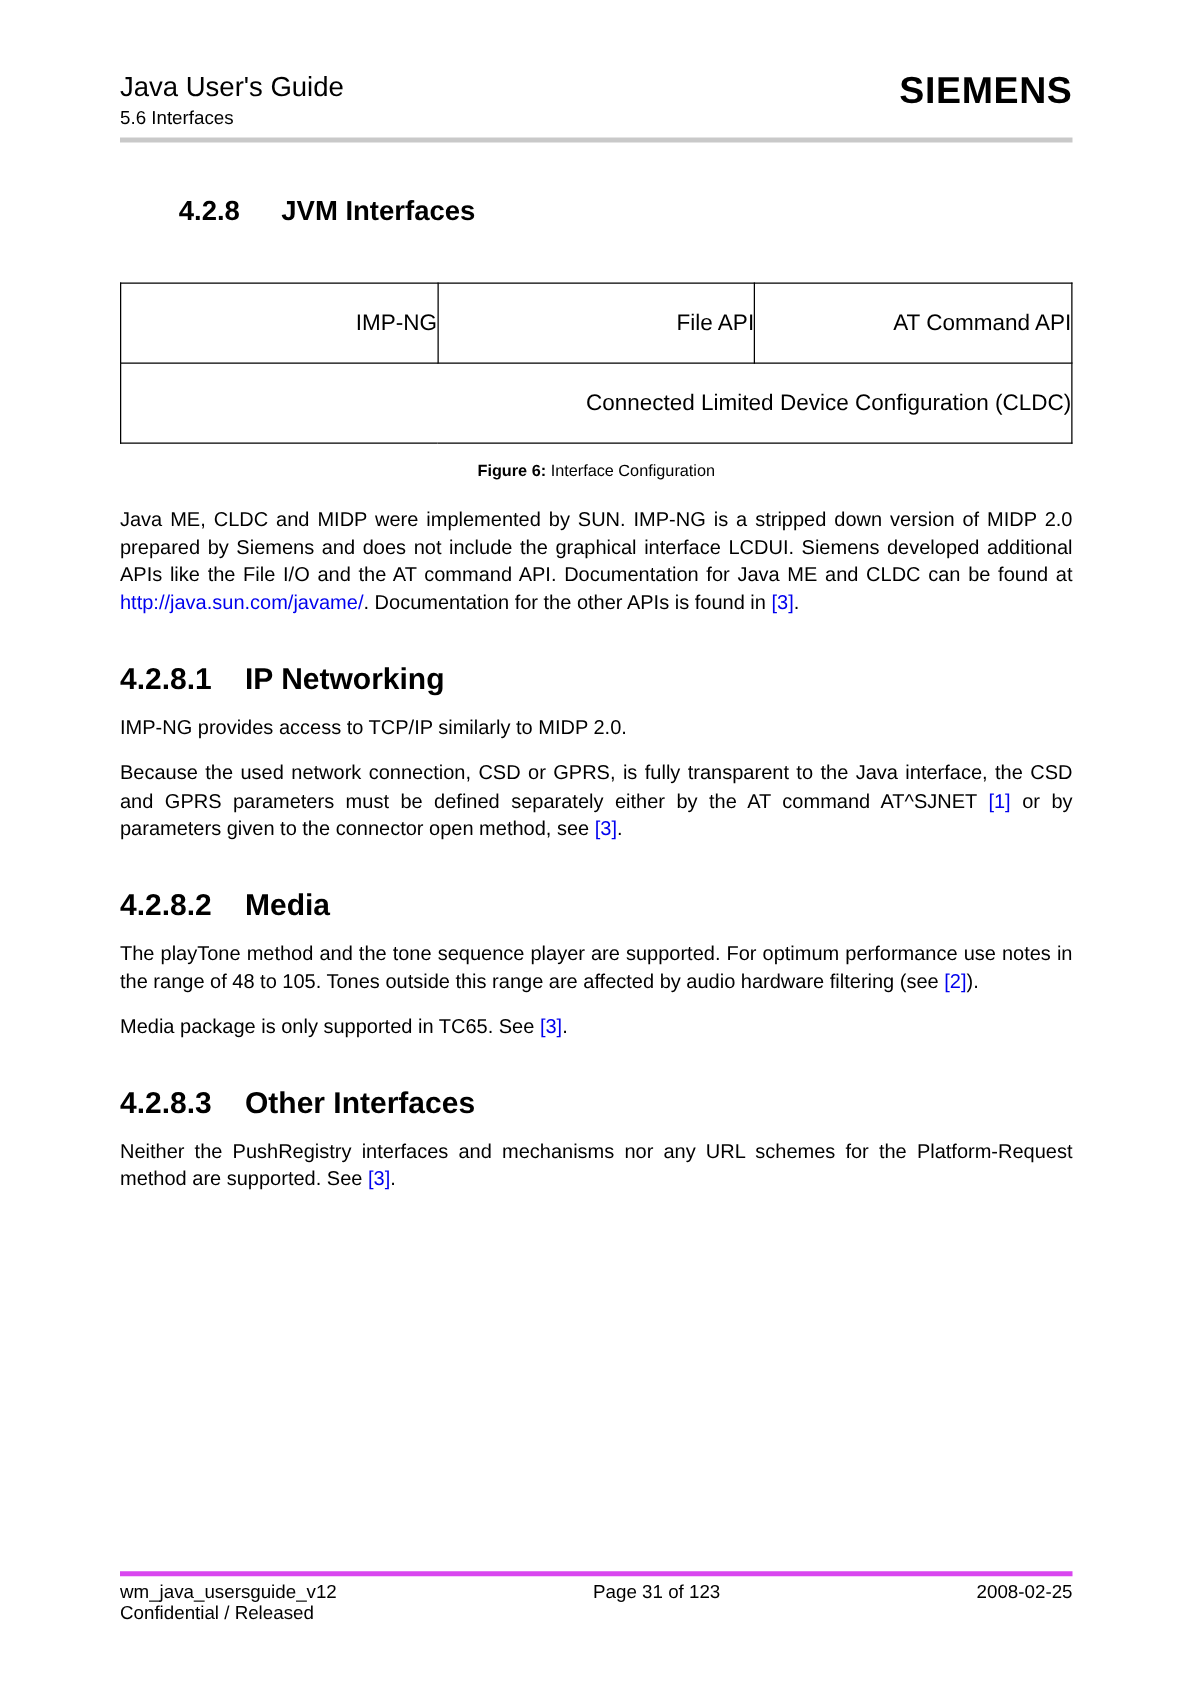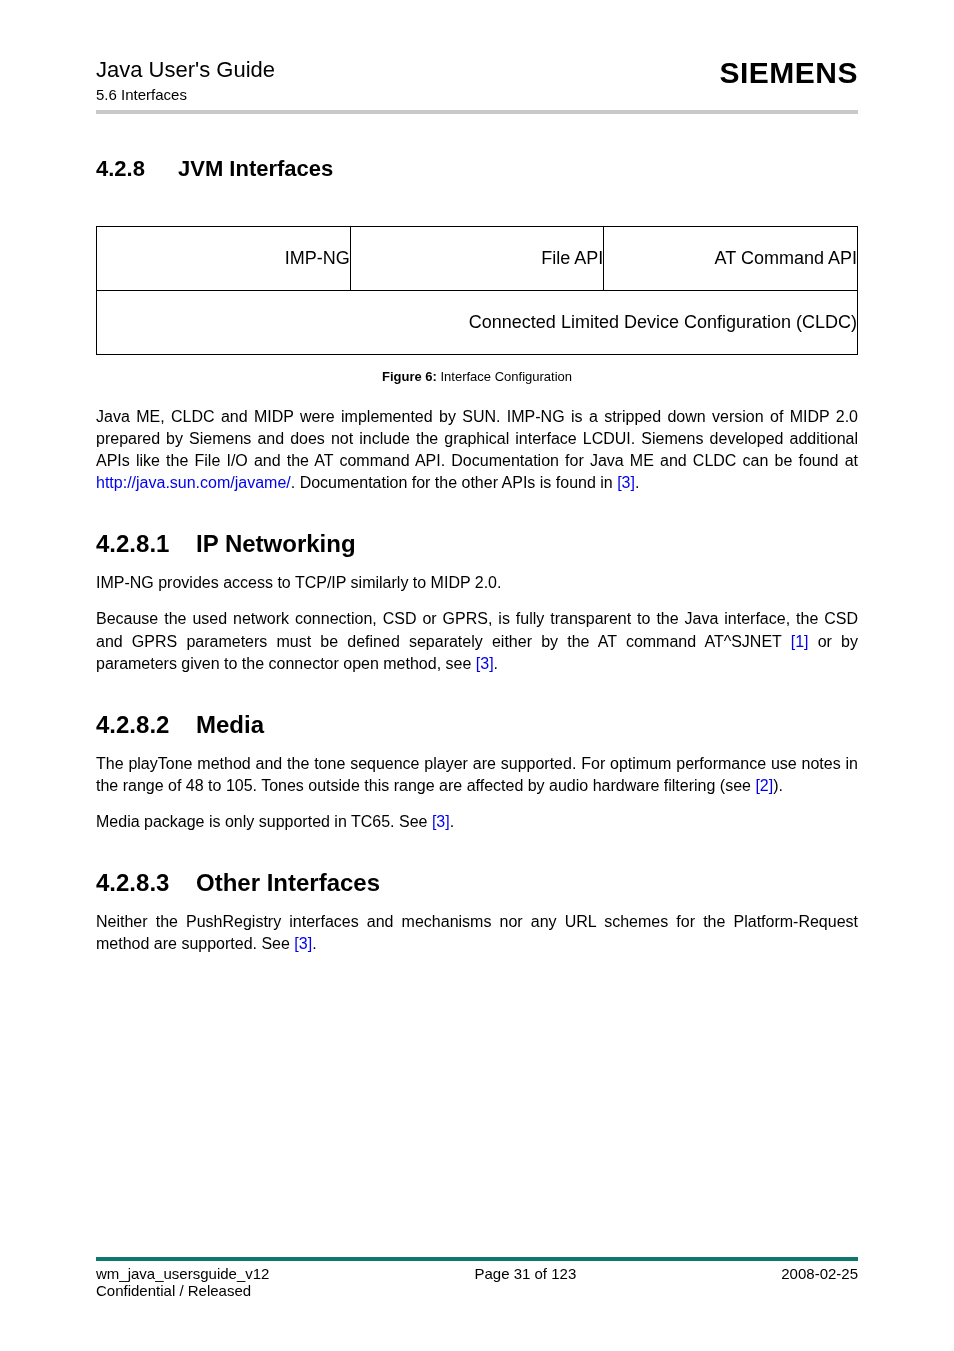--- a/index.html
+++ b/index.html
@@ -36,21 +36,21 @@
     font-size: 30px;
     letter-spacing: 0.5px;
     font-family: Arial, sans-serif;
   }
   .h2 {
     font-weight: bold;
     font-size: 22px;
     margin-top: 42px;
     margin-bottom: 44px;
   }
-  .h2 .num { display:inline-block; width: 82px; }
+  .h2 .num { display:inline-block; width: 82px; margin-left: 47px; }
   .h3 {
     font-weight: bold;
     font-size: 24px;
     margin-top: 36px;
     margin-bottom: 14px;
   }
   .h3 .num { display:inline-block; width: 100px; }
   .diagram {
     width: 100%;
     border-collapse: collapse;
@@ -74,21 +74,21 @@
     line-height: 1.38;
     margin-bottom: 14px;
     text-align: justify;
   }
   .link { color: #0000ee; }
   .footer-bar {
     position: absolute;
     left: 96px;
     right: 96px;
     bottom: 52px;
-    border-top: 4px solid #0f766e;
+    border-top: 4px solid #d946ef;
     padding-top: 4px;
     display: flex;
     justify-content: space-between;
     font-size: 15px;
   }
   .footer-left { text-align: left; }
   .footer-center { text-align: center; flex: 1; }
   .footer-right { text-align: right; }
 </style>
 </head>

